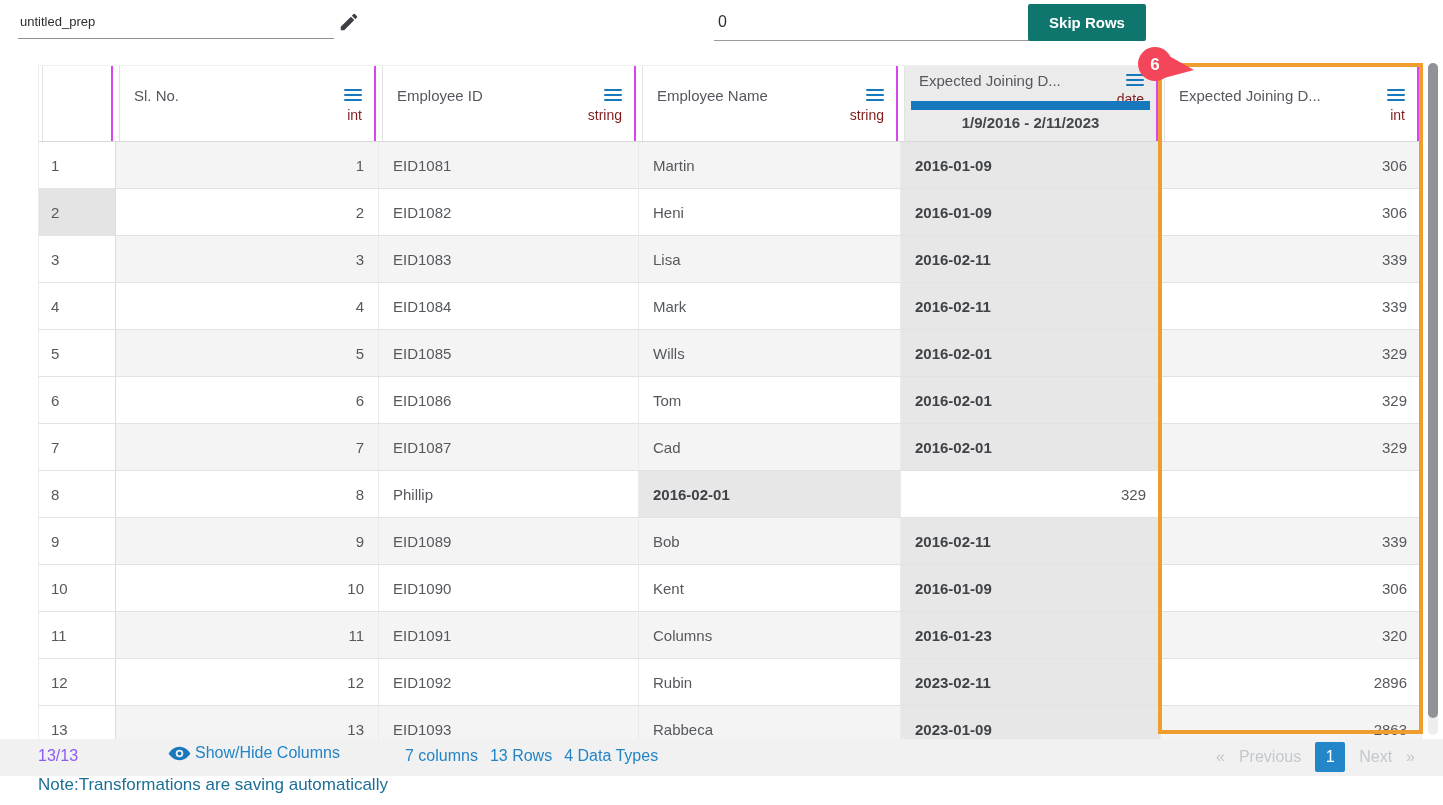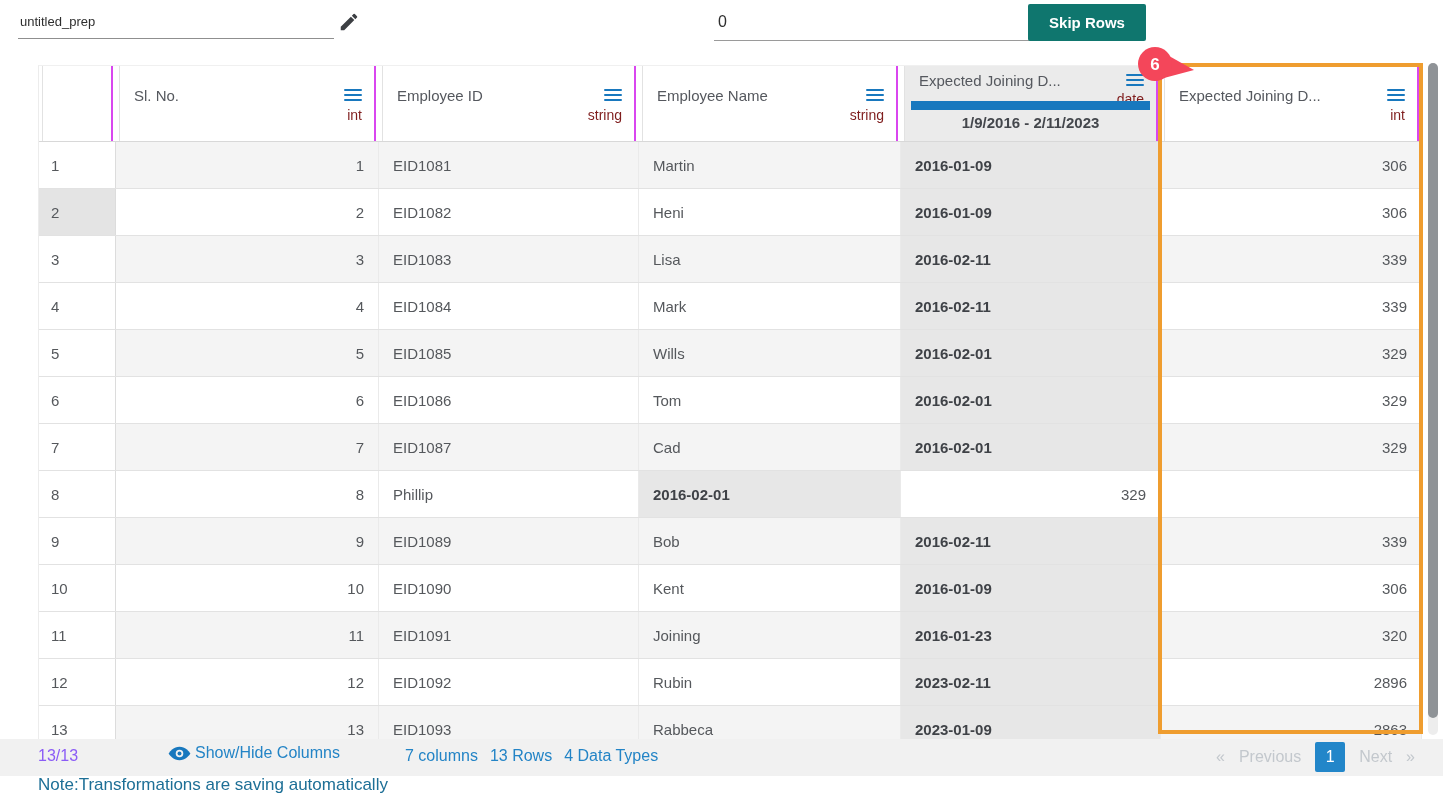--- a/index.html
+++ b/index.html
@@ -234,21 +234,21 @@
         <div class="c right">10</div>
         <div class="c left">EID1090</div>
         <div class="c left">Kent</div>
         <div class="c datecell">2016-01-09</div>
         <div class="c right">306</div>
       </div>
       <div class="trow grid-row odd">
         <div class="c num">11</div>
         <div class="c right">11</div>
         <div class="c left">EID1091</div>
-        <div class="c left">Joining</div>
+        <div class="c left">Columns</div>
         <div class="c datecell">2016-01-23</div>
         <div class="c right">320</div>
       </div>
       <div class="trow grid-row even">
         <div class="c num">12</div>
         <div class="c right">12</div>
         <div class="c left">EID1092</div>
         <div class="c left">Rubin</div>
         <div class="c datecell">2023-02-11</div>
         <div class="c right">2896</div>

